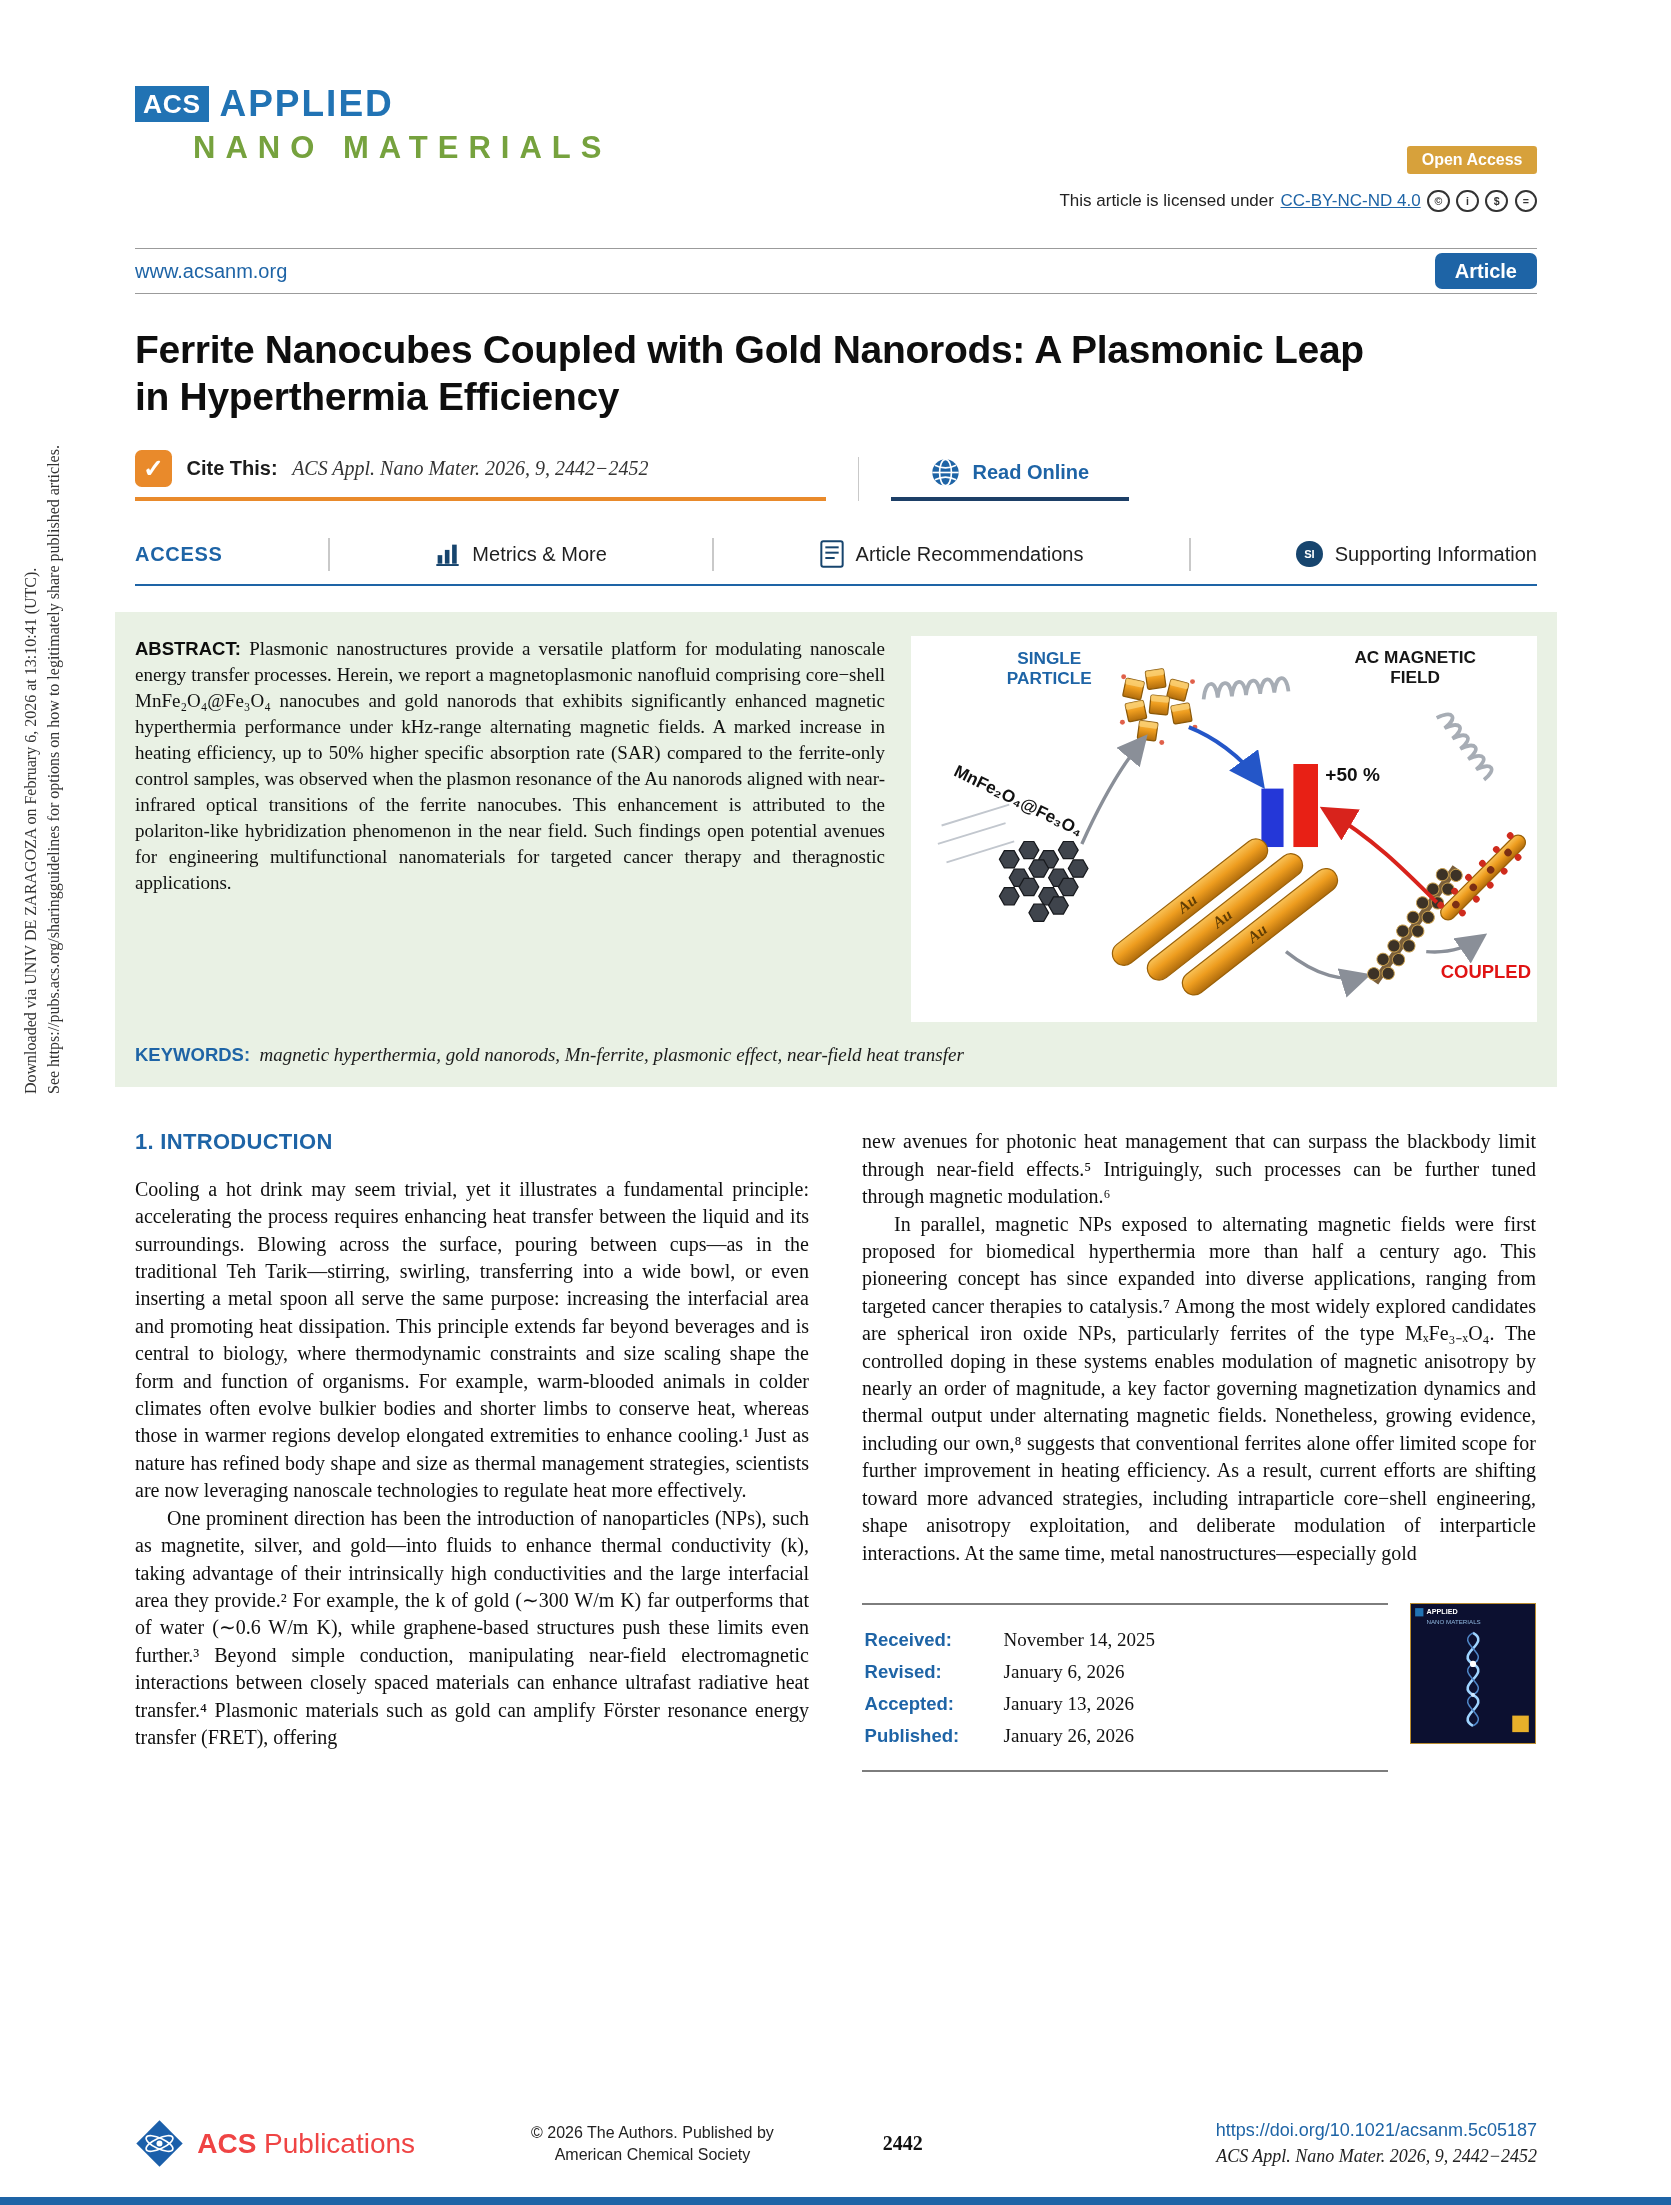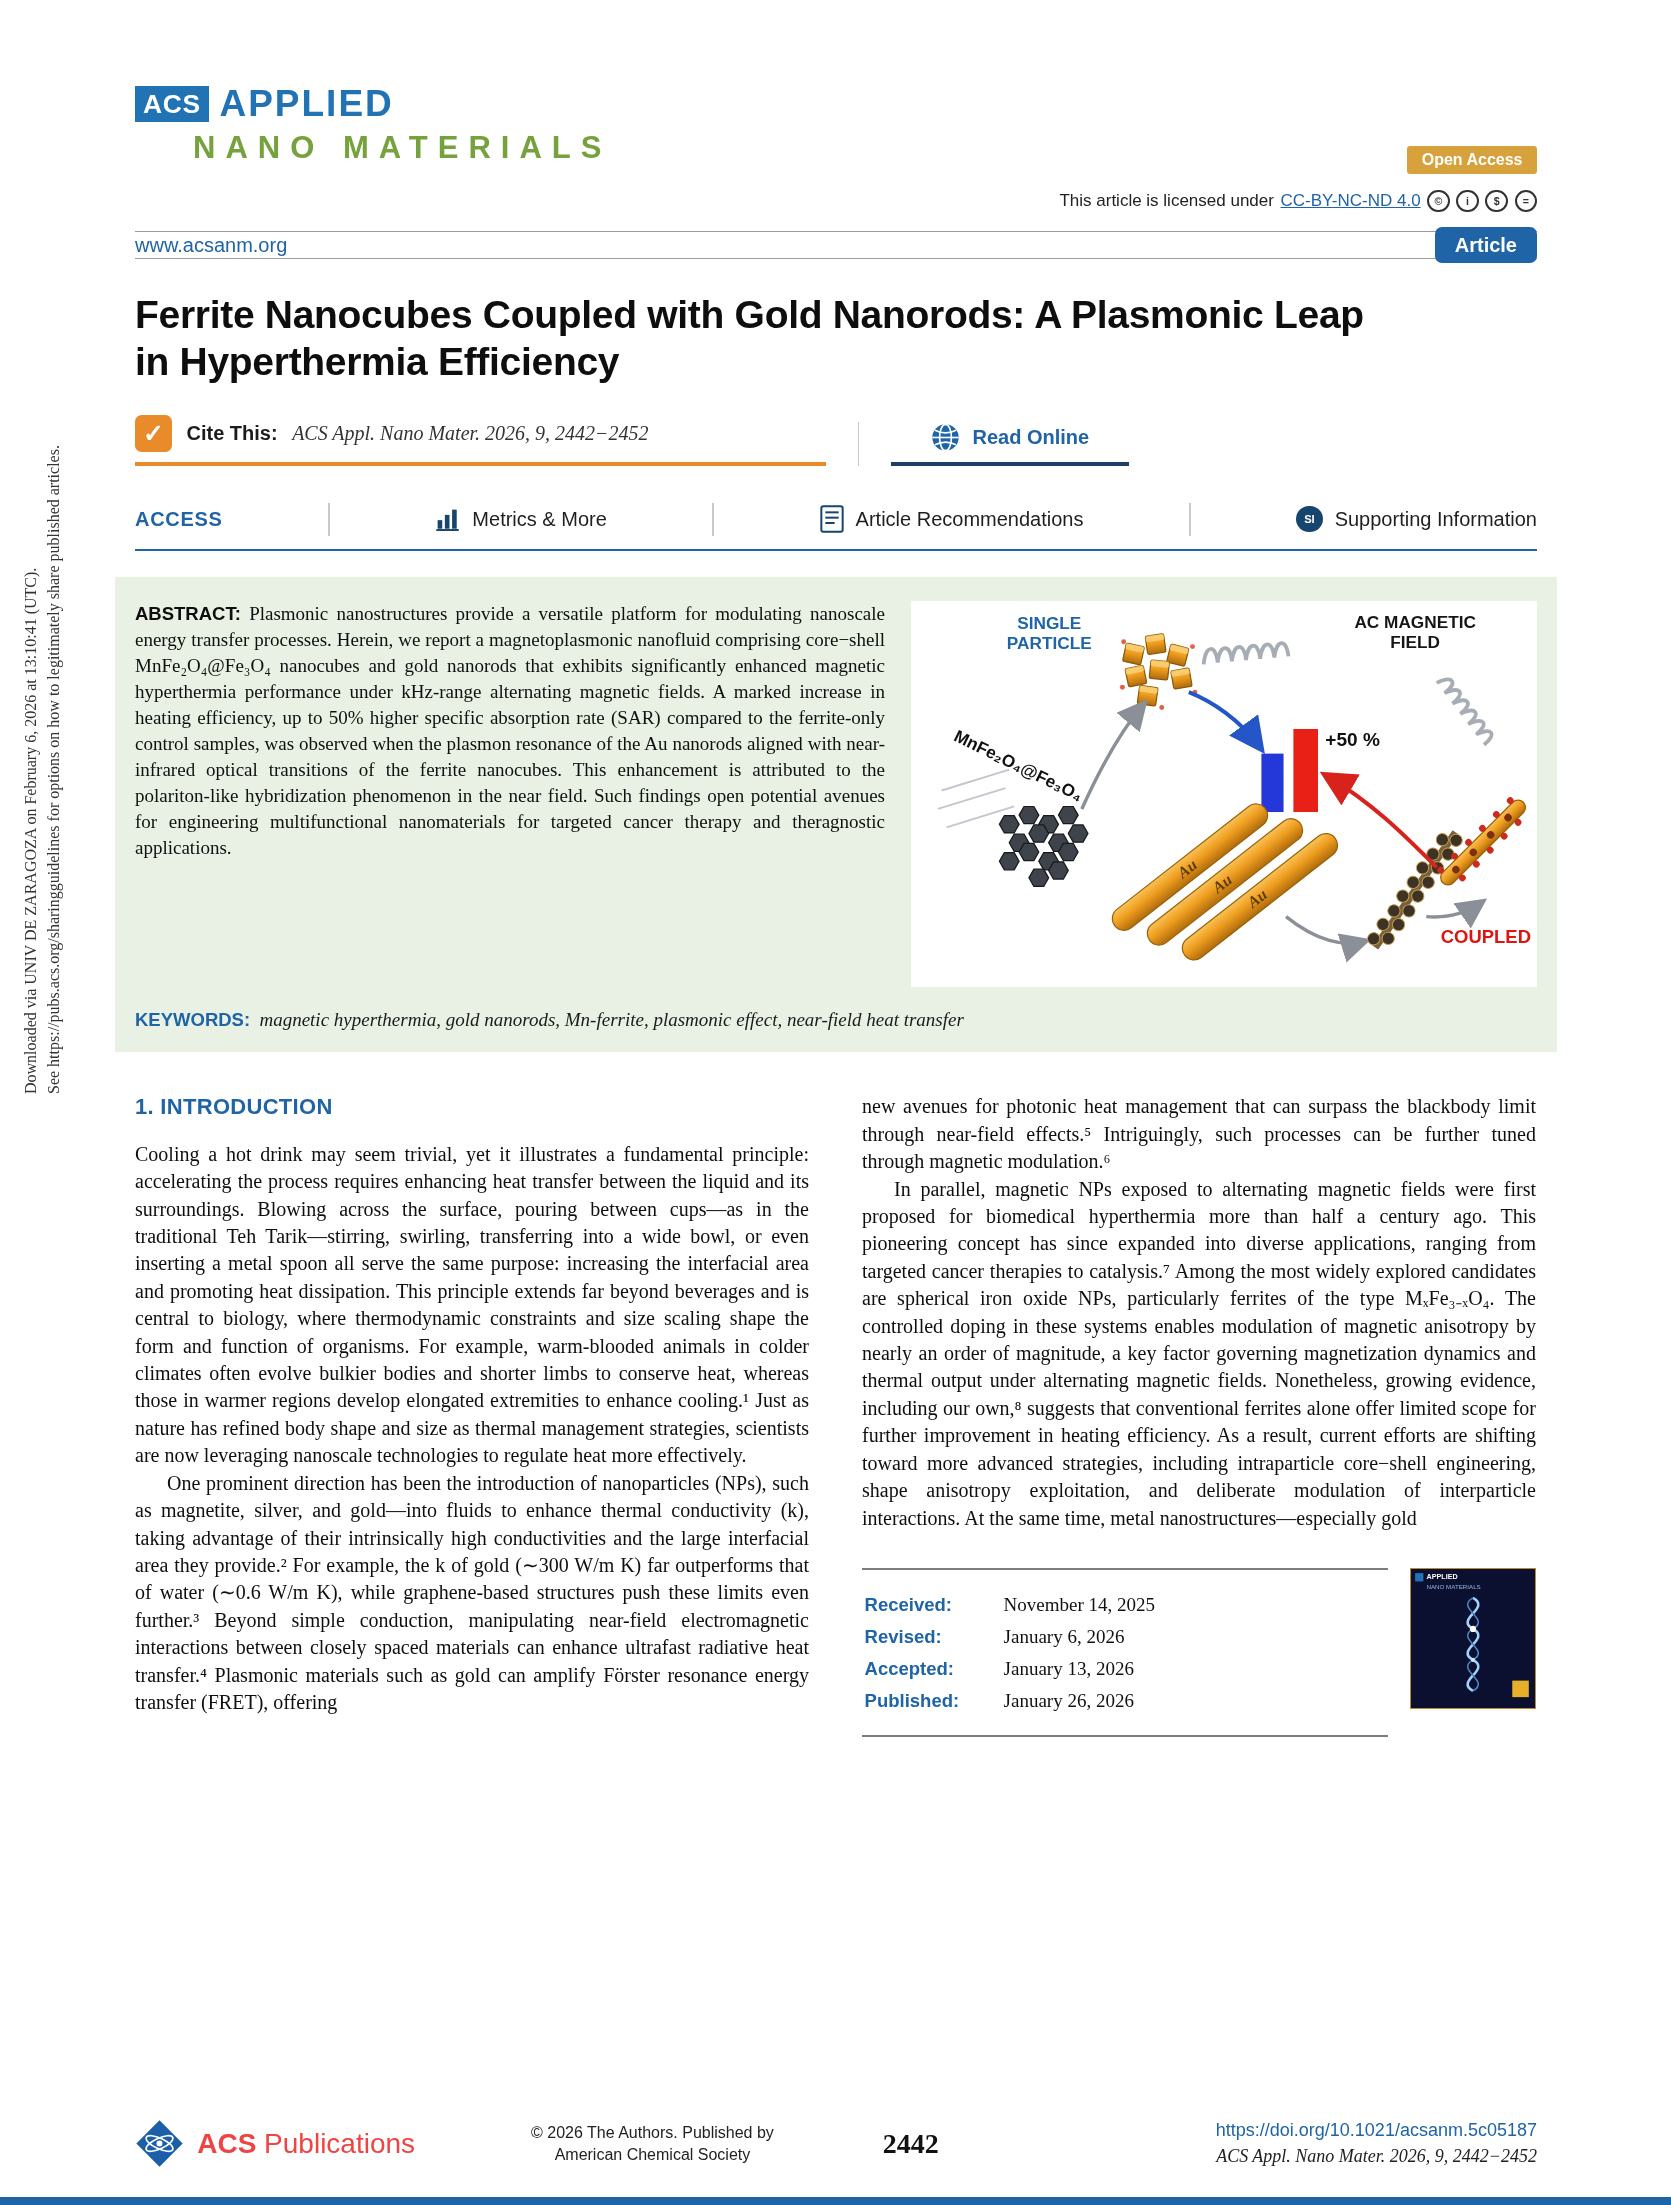--- a/index.html
+++ b/index.html
@@ -30,22 +30,22 @@
   .mast-right { position:absolute; right:0; bottom:12px; display:flex; flex-direction:column; align-items:flex-end; gap:16px; }
   .open-access { background:#d7a13b; color:#fff; font-family:"Liberation Sans",sans-serif;
     font-weight:bold; font-size:16px; padding:4.6px 14.5px; border-radius:3.3px; }
   .license-line { display:flex; align-items:center; gap:6.6px;
     font-family:"Liberation Sans",sans-serif; font-size:17px; color:#222; }
   .license-link { color:#1e64a6; text-decoration:underline; cursor:pointer; }
   .cc-circle { width:22.5px; height:22.5px; border:2px solid #333; border-radius:50%;
     display:flex; align-items:center; justify-content:center;
     font-family:"Liberation Sans",sans-serif; font-weight:bold; font-size:10.6px; color:#333; }
 
-  .site-row { margin-top:7px; border-top:1.3px solid #9b9b9b; border-bottom:1.3px solid #9b9b9b;
-    height:28px; display:flex; align-items:center; justify-content:space-between; }
+  .site-row { margin-top:24px; border-top:1.3px solid #9b9b9b; border-bottom:1.3px solid #9b9b9b;
+    height:46px; display:flex; align-items:center; justify-content:space-between; }
   .site-link { color:#1e64a6; font-family:"Liberation Sans",sans-serif; font-size:20px; cursor:pointer; }
   .article-badge { background:#1e64a6; color:#fff; font-family:"Liberation Sans",sans-serif;
     font-weight:bold; font-size:20px; padding:6.6px 20px;border-radius:7px; }
 
   
   .title { margin-top:33px; font-family:"Liberation Sans",sans-serif; font-weight:bold;
     font-size:39px; line-height:1.2; color:#0e0e0e; letter-spacing:-0.3px; }
   .authors { margin-top:26.4px; font-size:24px; line-height:1.43; color:#111; max-width:1342px; }
   .authors .star { color:#1e64a6; }
 
@@ -104,21 +104,21 @@
   .cover-thumb { width:126px; border:1.3px solid #b98c2f; flex:none; cursor:pointer; }
   .cover-thumb svg { display:block; width:100%; height:auto; }
 
   
   .footer { position:absolute; left:135px; right:135px; bottom:37px; display:flex; align-items:center; }
   .pub-logo { display:flex; align-items:center; gap:13.2px; }
   .pub-logo .txt { font-family:"Liberation Sans",sans-serif; font-size:28px; color:#ef4444; }
   .pub-logo .txt b { font-weight:bold; }
   .copyright { text-align:center; font-family:"Liberation Sans",sans-serif; font-size:16px;
     color:#222; line-height:1.35; margin-left:116px; }
-  .page-num { font-weight:bold; font-size:28px; margin:0 99px 0 109px; color:#111; }
+  .page-num { font-weight:bold; font-size:20px; margin:0 99px 0 109px; color:#111; }
   .doi-block { margin-left:auto; text-align:right; font-family:"Liberation Sans",sans-serif; font-size:18px; }
   .doi-link { color:#1e64a6; cursor:pointer; }
   .journal-ref { font-family:"Liberation Serif",serif; font-style:italic; font-size:18px; color:#222; margin-top:5.3px; }
 
   .bottom-bar { position:absolute; left:0; right:0; bottom:0; height:8px; background:#1e64a6; }
 </style>
 </head>
 <body>
 
 <div class="page">

